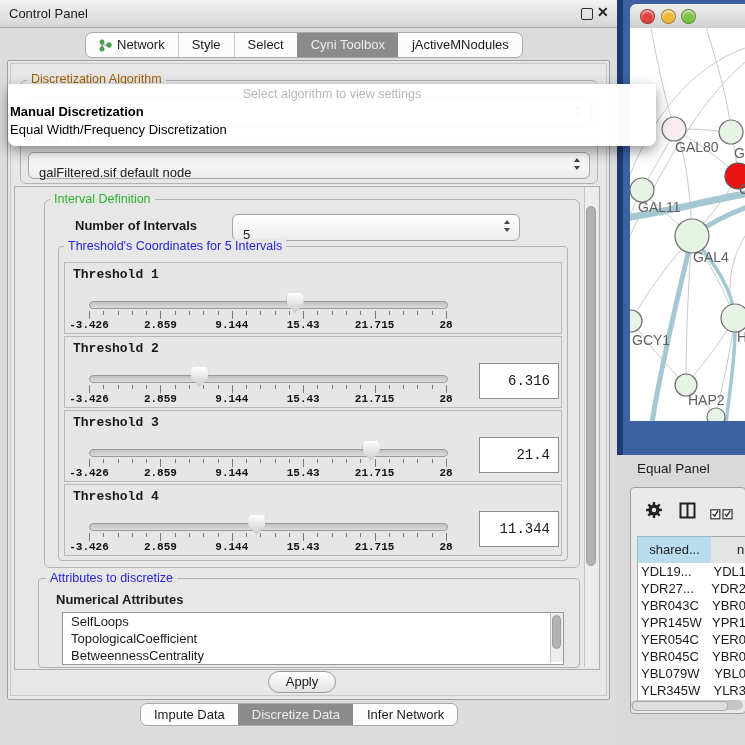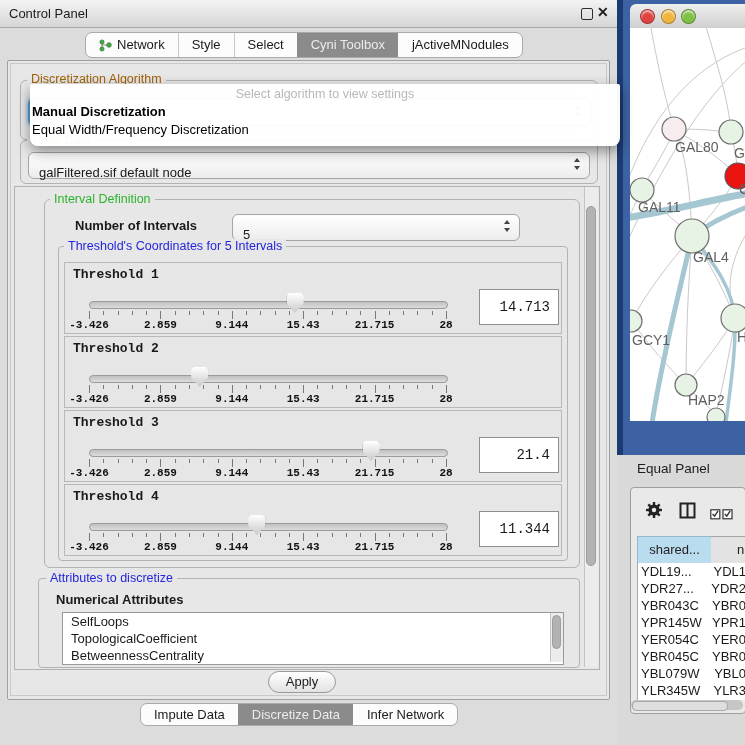--- a/index.html
+++ b/index.html
@@ -23,21 +23,21 @@
   .inner-frame{left:10px;top:63px;width:595px;height:631px;border:1px solid #c9c9c9;}
   .group{border:1px solid #b3b3b3;border-radius:6px;}
   .group-title{font-size:12.5px;background:#e7e7e7;padding:0 4px;white-space:nowrap;line-height:14px;}
   .green{color:#2db22d;} .blue{color:#2424dd;} .dark{color:#a16207;}
   .combo{background:linear-gradient(#ffffff,#ececec);border:1px solid #a5a5a5;border-radius:6px;}
   .combo-text{font-size:13px;line-height:25px;padding-left:10px;white-space:nowrap;overflow:hidden;margin-top:7px;}
   .spin{position:absolute;right:9px;width:0;height:0;border-left:3.5px solid transparent;border-right:3.5px solid transparent;}
   .spin.up{border-bottom:4.5px solid #444;}
   .spin.dn{border-top:4.5px solid #444;}
   .focus-ring{border:2px solid #5b9dd9 !important;box-shadow:0 0 4px rgba(91,157,217,.9);}
-  .popup{left:30px;top:84px;width:590px;height:62px;background:rgba(255,255,255,.97);
+  .popup{left:8px;top:84px;width:648px;height:62px;background:rgba(255,255,255,.97);
          border-radius:2px 2px 8px 8px;box-shadow:0 5px 14px rgba(0,0,0,.42);z-index:40;}
   .popup-header{width:100%;text-align:center;top:3px;font-size:12.5px;color:#b8b8b8;}
   .popup-item{left:2px;font-size:13px;color:#000;white-space:nowrap;}
   .scrollpane{left:14px;top:186px;width:584px;height:482px;border:1px solid #b0b0b0;}
   .vsb-track{background:#ececec;border-left:1px solid #c4c4c4;}
   .vsb-thumb{background:#b2b2b2;border-radius:5px;border:1px solid #9e9e9e;}
   .th-panel{border:1px solid #b8b8b8;background:#e6e6e6;font-family:Liberation Mono, monospace;}
   .th-label{left:8px;top:4px;font-size:13px;font-weight:bold;}
   .slider-track{left:24px;top:38px;width:357px;height:6px;background:linear-gradient(#c0c0c0,#dcdcdc);
                 border:1px solid #9b9b9b;border-radius:4px;}
@@ -149,21 +149,20 @@
   <div class="spin dn" style="top:13px;"></div>
 </div>
 
 <div class="abs group" style="left:58px;top:246px;width:508px;height:313px;border-radius:4px;"></div>
 <div class="abs group-title blue" style="left:64px;top:239px;">Threshold's Coordinates for 5 Intervals</div>
 
 <div class="abs th-panel" style="left:64px;top:262px;width:496px;height:70px;">
   <div class="abs th-label">Threshold 1</div>
   <div class="abs slider-track"></div>
   <div class="abs slider-thumb" style="left: 221.559px;"></div>
-  <div class="abs value-box">14.713</div>
 <div class="abs tick" style="left: 24px; top: 48px; height: 8px;"></div>
     <div class="abs tick" style="left: 38.28px; top: 48px; height: 4px;"></div>
     <div class="abs tick" style="left: 52.56px; top: 48px; height: 4px;"></div>
     <div class="abs tick" style="left: 66.84px; top: 48px; height: 4px;"></div>
     <div class="abs tick" style="left: 81.12px; top: 48px; height: 4px;"></div>
     <div class="abs tick" style="left: 95.4px; top: 48px; height: 8px;"></div>
     <div class="abs tick" style="left: 109.68px; top: 48px; height: 4px;"></div>
     <div class="abs tick" style="left: 123.96px; top: 48px; height: 4px;"></div>
     <div class="abs tick" style="left: 138.24px; top: 48px; height: 4px;"></div>
     <div class="abs tick" style="left: 152.52px; top: 48px; height: 4px;"></div>
@@ -187,20 +186,21 @@
     <div class="abs scale-label" style="left: 95.4px; top: 56px;">2.859</div>
     <div class="abs scale-label" style="left: 166.8px; top: 56px;">9.144</div>
     <div class="abs scale-label" style="left: 238.2px; top: 56px;">15.43</div>
     <div class="abs scale-label" style="left: 309.6px; top: 56px;">21.715</div>
     <div class="abs scale-label" style="left: 381px; top: 56px;">28</div>
   </div>
 <div class="abs th-panel" style="left:64px;top:336px;width:496px;height:70px;">
   <div class="abs th-label">Threshold 2</div>
   <div class="abs slider-track"></div>
   <div class="abs slider-thumb" style="left: 126.169px;"></div>
+  <div class="abs value-box">6.316</div>
 <div class="abs tick" style="left: 24px; top: 48px; height: 8px;"></div>
     <div class="abs tick" style="left: 38.28px; top: 48px; height: 4px;"></div>
     <div class="abs tick" style="left: 52.56px; top: 48px; height: 4px;"></div>
     <div class="abs tick" style="left: 66.84px; top: 48px; height: 4px;"></div>
     <div class="abs tick" style="left: 81.12px; top: 48px; height: 4px;"></div>
     <div class="abs tick" style="left: 95.4px; top: 48px; height: 8px;"></div>
     <div class="abs tick" style="left: 109.68px; top: 48px; height: 4px;"></div>
     <div class="abs tick" style="left: 123.96px; top: 48px; height: 4px;"></div>
     <div class="abs tick" style="left: 138.24px; top: 48px; height: 4px;"></div>
     <div class="abs tick" style="left: 152.52px; top: 48px; height: 4px;"></div>

